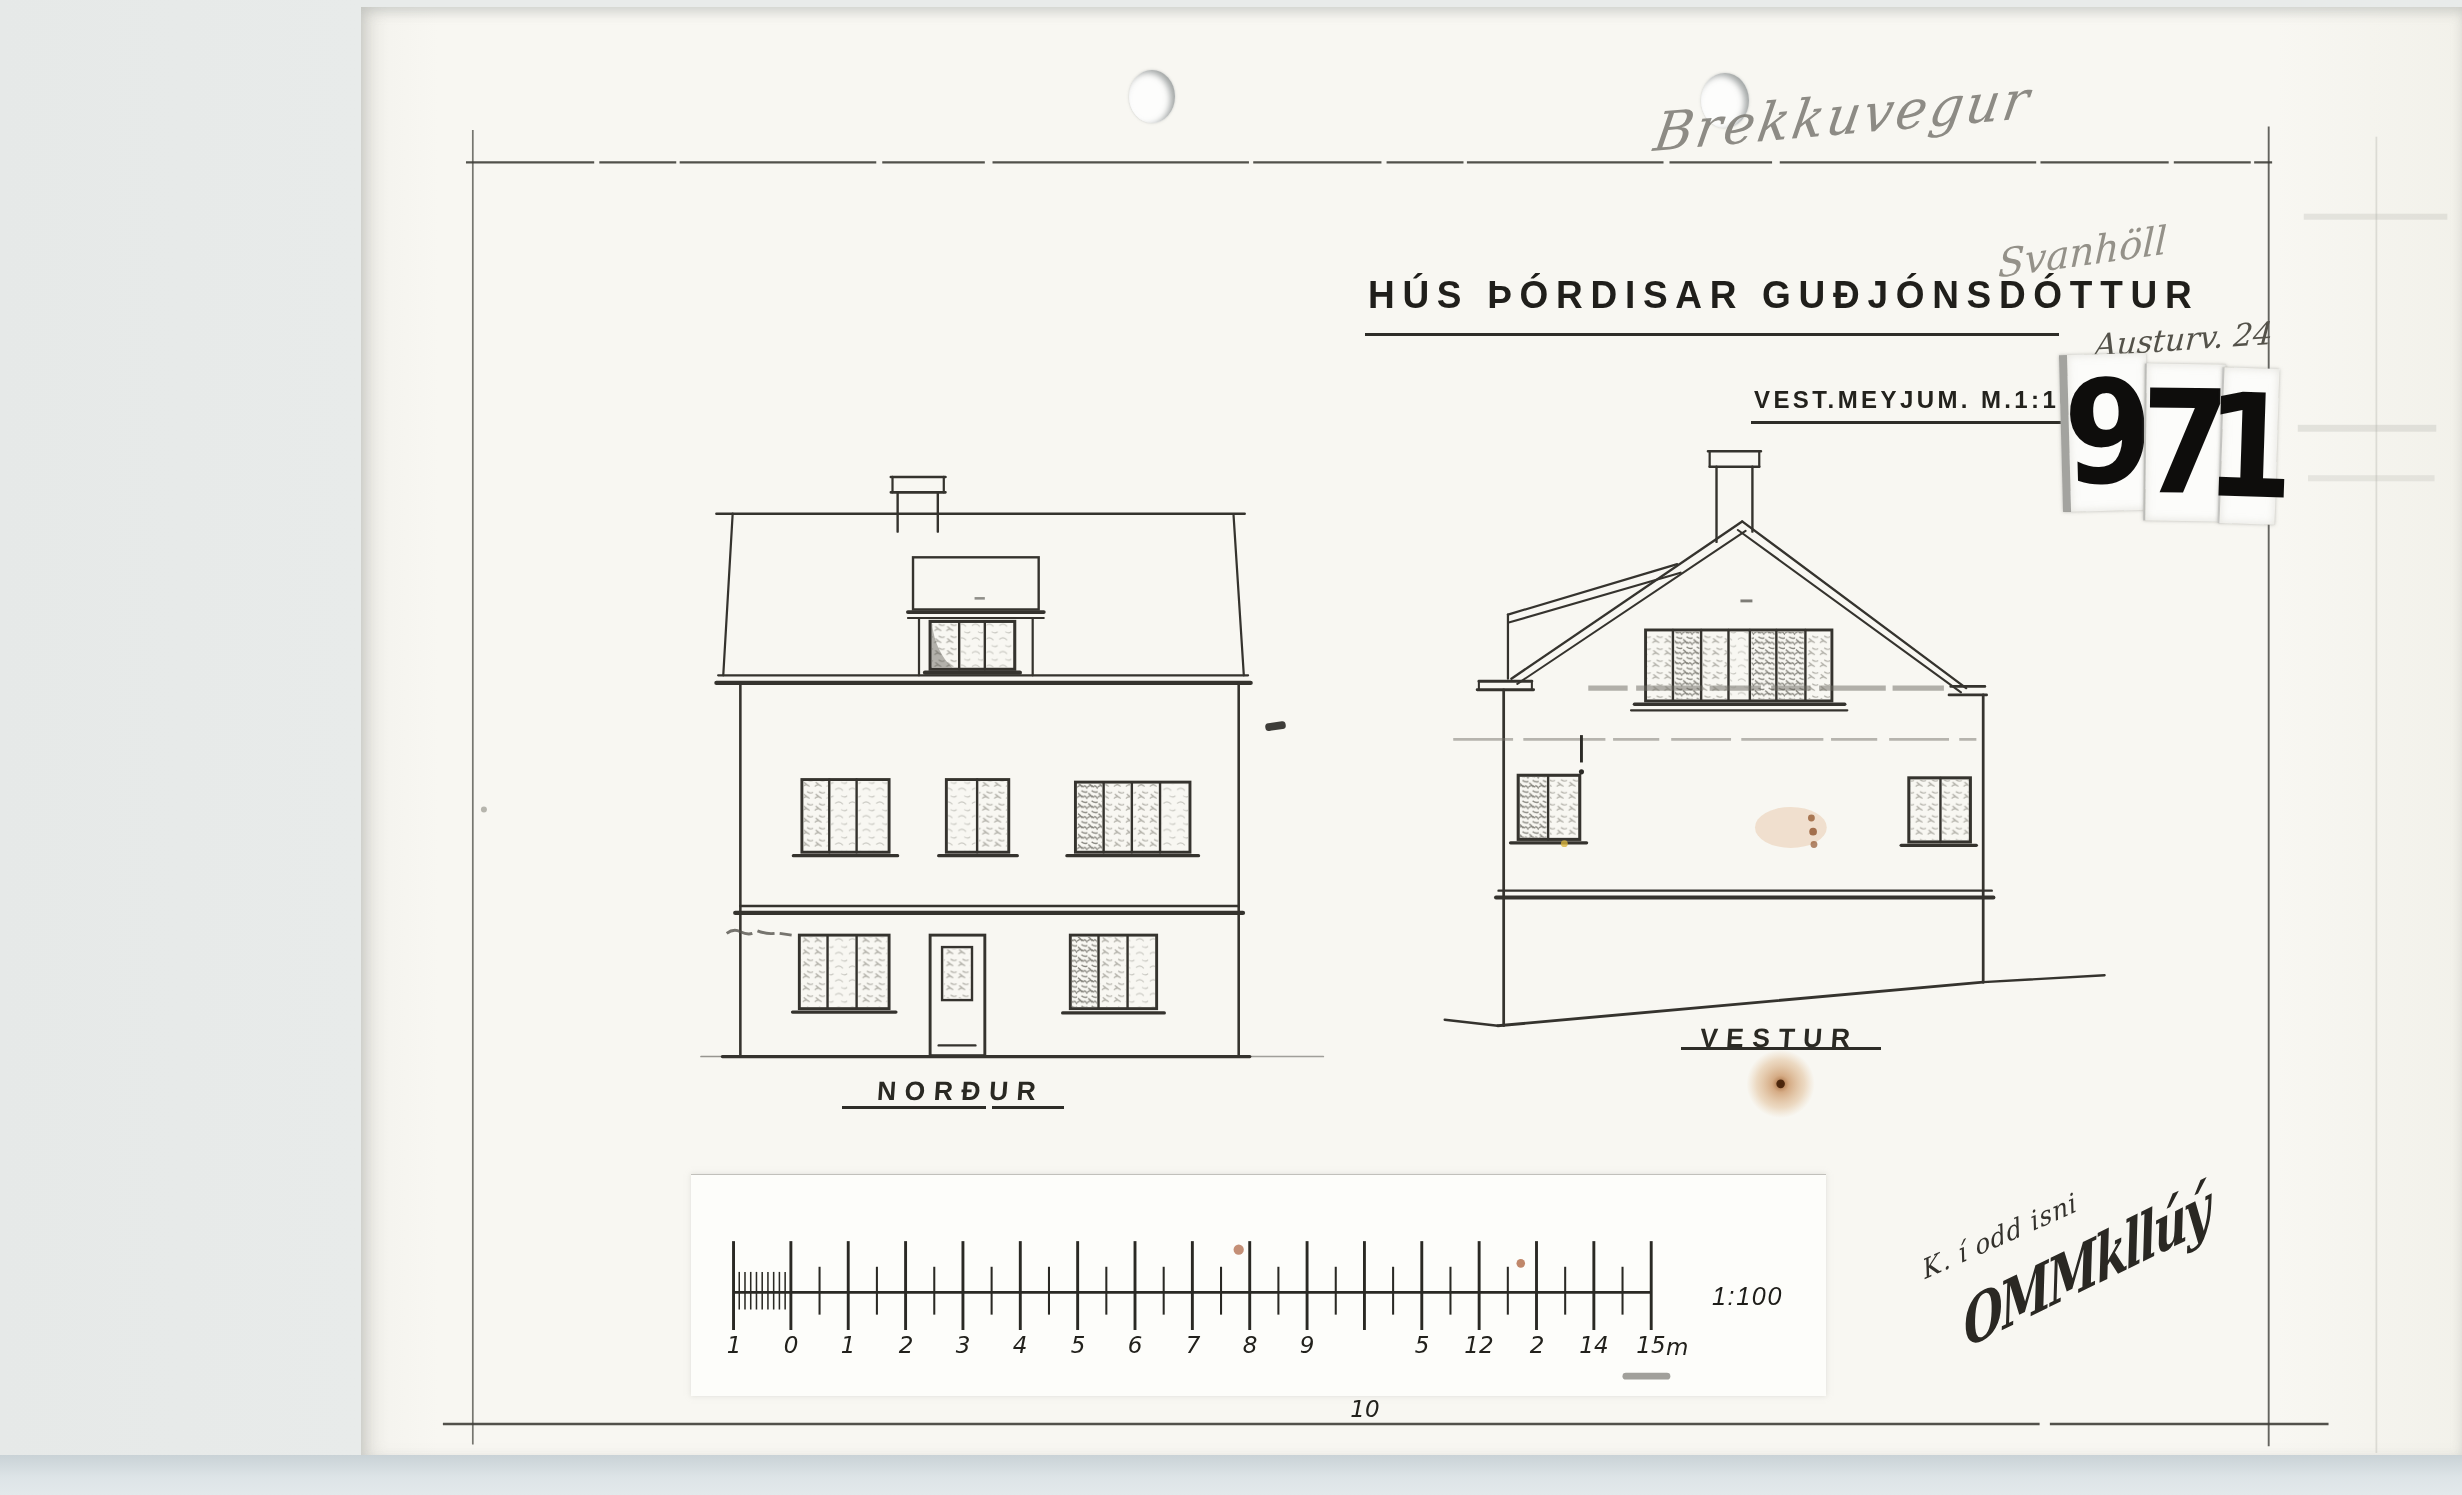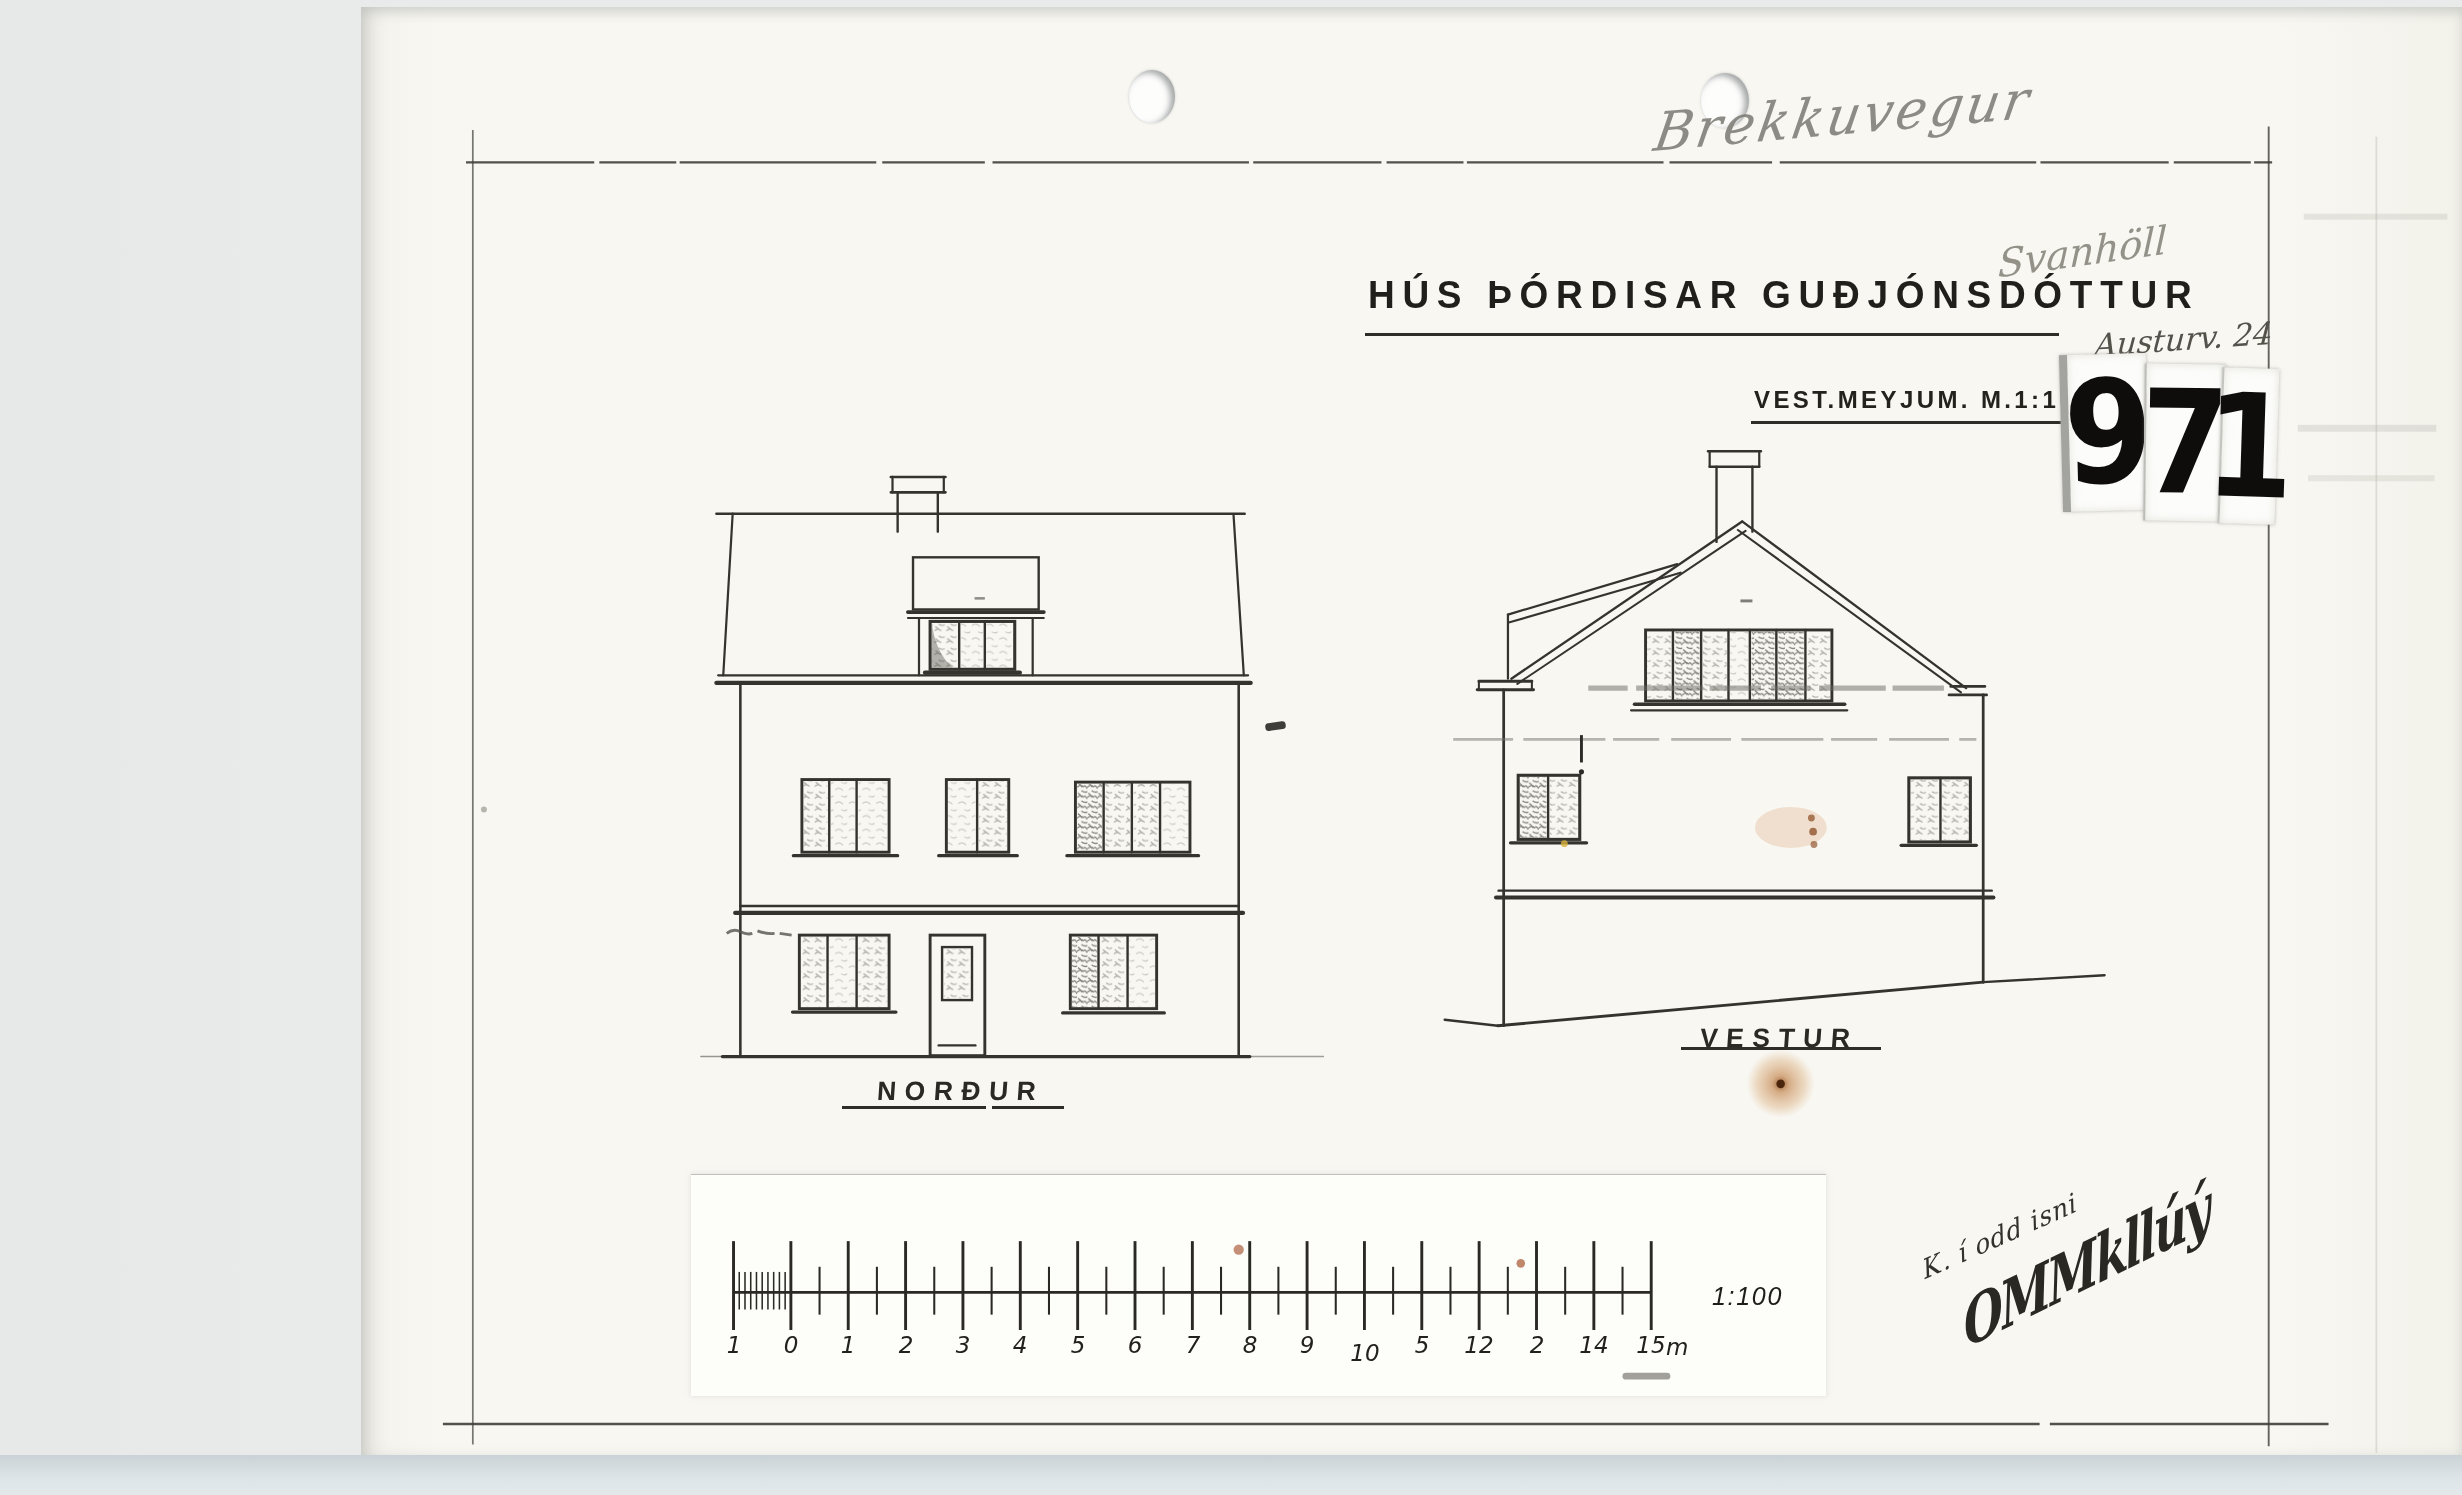--- a/index.html
+++ b/index.html
@@ -318,21 +318,21 @@
       <span class="rlab" style="left: 791px; top: 1332px;">0</span>
       <span class="rlab" style="left: 848px; top: 1332px;">1</span>
       <span class="rlab" style="left: 906px; top: 1332px;">2</span>
       <span class="rlab" style="left: 963px; top: 1332px;">3</span>
       <span class="rlab" style="left: 1020px; top: 1332px;">4</span>
       <span class="rlab" style="left: 1078px; top: 1332px;">5</span>
       <span class="rlab" style="left: 1135px; top: 1332px;">6</span>
       <span class="rlab" style="left: 1193px; top: 1332px;">7</span>
       <span class="rlab" style="left: 1250px; top: 1332px;">8</span>
       <span class="rlab" style="left: 1307px; top: 1332px;">9</span>
-      <span class="rlab" style="left: 1365px; top: 1340px; text-align: right;">10</span>
+      <span class="rlab" style="left: 1365px; top: 1396px; text-align: right;">10</span>
       <span class="rlab" style="left: 1422px; top: 1332px;">5</span>
       <span class="rlab" style="left: 1479px; top: 1332px;">12</span>
       <span class="rlab" style="left: 1537px; top: 1332px;">2</span>
       <span class="rlab" style="left: 1594px; top: 1332px;">14</span>
       <span class="rlab" style="left: 1651px; top: 1332px;">15</span>
     </div>
   <div class="txt runit" style="left:1666px;top:1334px;">m</div>
   <div class="txt ratio" style="left:1712px;top:1282px;">1:100</div>
 
   <div class="txt hand sig1" style="left:1920px;top:1255px;">K. í odd isni</div>

